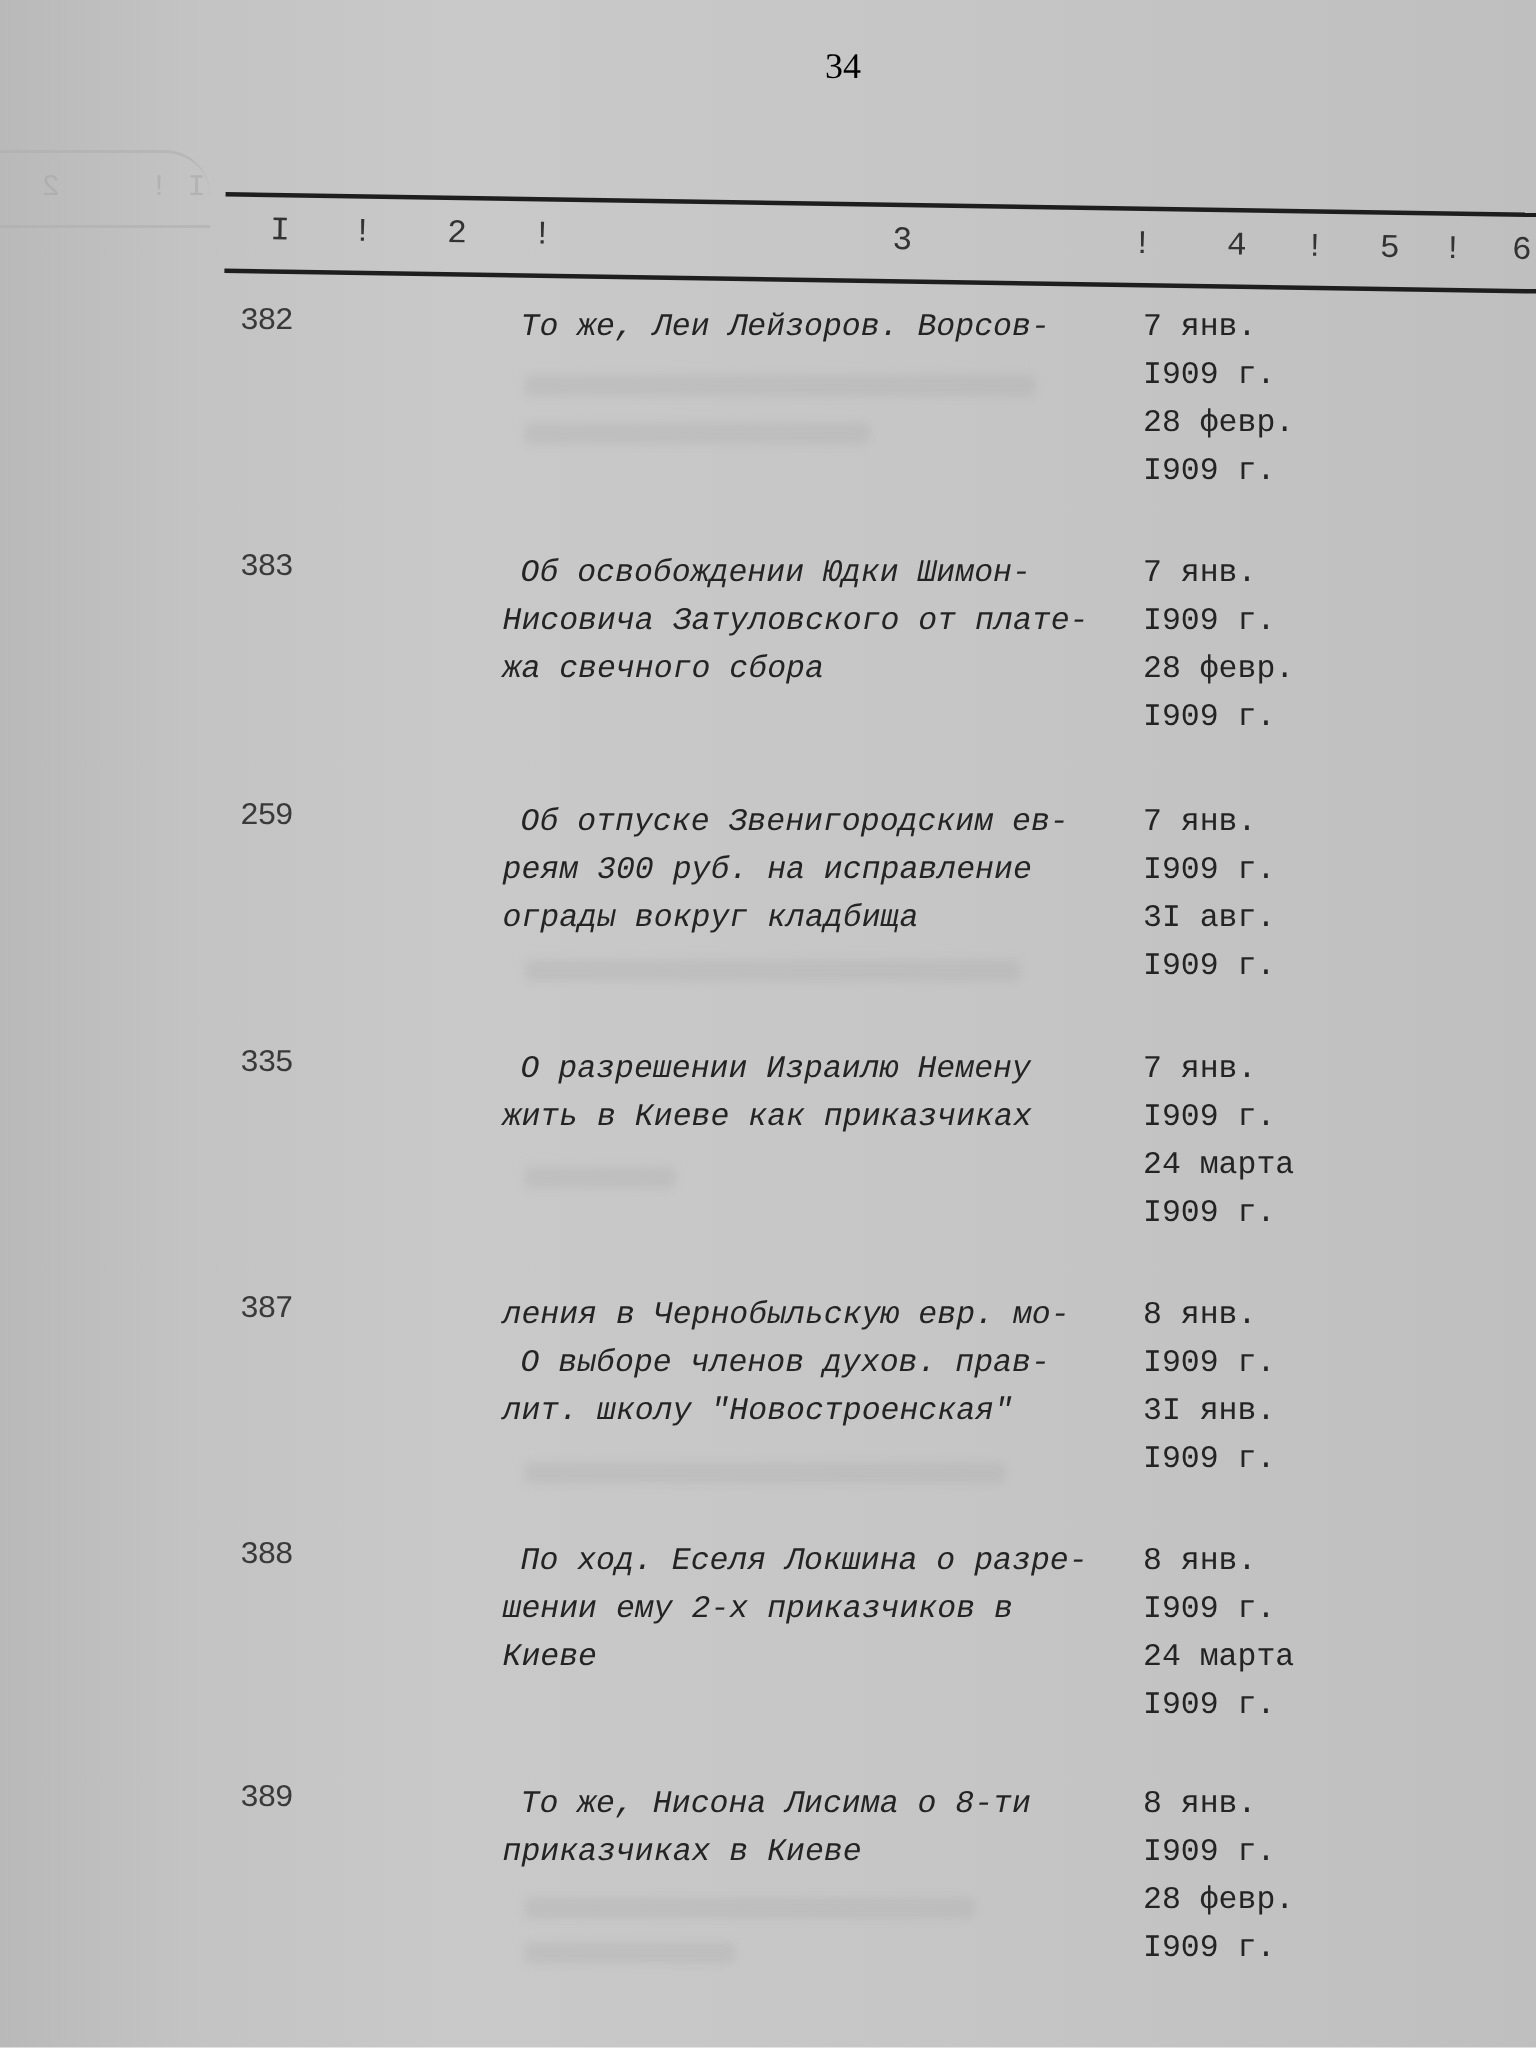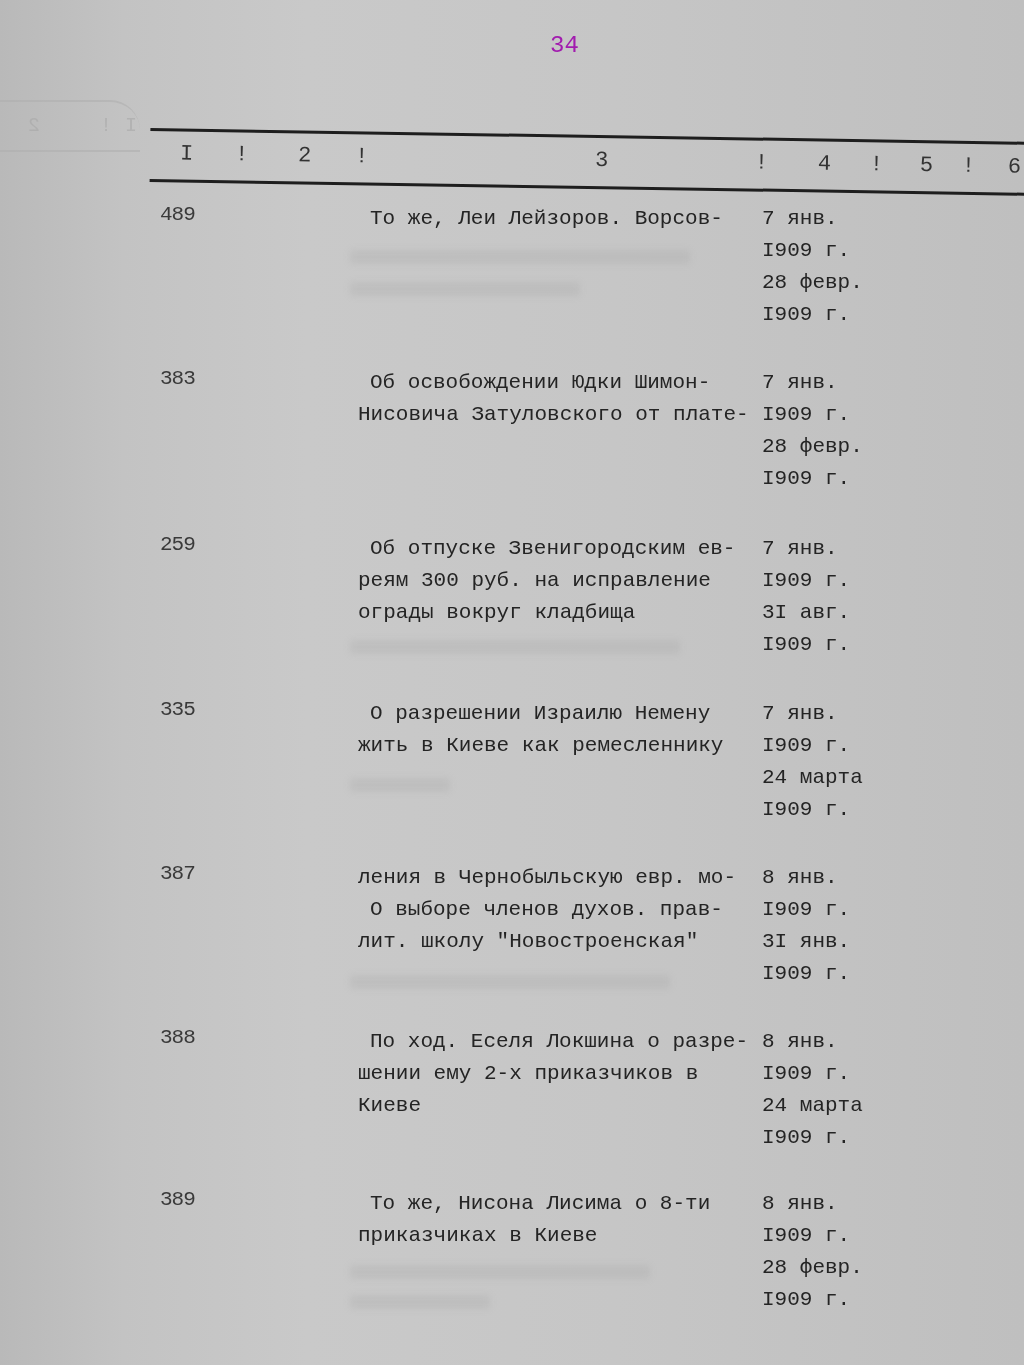--- a/index.html
+++ b/index.html
@@ -31,21 +31,22 @@
       top: 12px;
       font-size: 20px;
       color: #a8a8a8;
       transform: scaleX(-1);
     }
     .page-number {
       position: absolute;
       left: 550px;
       top: 32px;
       font-size: 24px;
-      color: #a21caf;
+      color: #000000;
+      font-family: Liberation Serif, serif;
     }
     .header-band {
       position: absolute;
       left: 150px;
       top: 128px;
       width: 890px;
       height: 48px;
       border-top: 3px solid #1e1e1e;
       border-bottom: 3px solid #1e1e1e;
       transform: rotate(0.9deg);
@@ -65,23 +66,24 @@
     .row .num {
       position: absolute;
       left: 160px;
       top: 0;
       font-size: 21px;
       color: #3a3a3a;
       letter-spacing: -1px;
     }
     .row .desc {
       position: absolute;
-      left: 358px;
+      left: 335px;
       top: 0;
       width: 420px;
+      font-style: italic;
     }
     .row .desc div,
     .row .dates div {
       font-size: 21px;
       line-height: 32px;
       white-space: pre;
       color: #242424;
     }
     .row .dates {
       position: absolute;
@@ -122,37 +124,38 @@
 
 <div class="bleed" style="left:350px;top:250px;width:340px;height:14px"></div>
 <div class="bleed" style="left:350px;top:282px;width:230px;height:14px"></div>
 <div class="bleed" style="left:350px;top:640px;width:330px;height:14px"></div>
 <div class="bleed" style="left:350px;top:778px;width:100px;height:14px"></div>
 <div class="bleed" style="left:350px;top:975px;width:320px;height:14px"></div>
 <div class="bleed" style="left:350px;top:1265px;width:300px;height:14px"></div>
 <div class="bleed" style="left:350px;top:1295px;width:140px;height:14px"></div>
 
 <div class="row" style="top:203px">
-  <div class="num">489</div>
+  <div class="num">382</div>
   <div class="desc">
     <div style="padding-left:12px">То же, Леи Лейзоров. Ворсов-</div>
   </div>
   <div class="dates">
     <div>7 янв.</div>
     <div>I909 г.</div>
     <div>28 февр.</div>
     <div>I909 г.</div>
   </div>
 </div>
 
 <div class="row" style="top:367px">
   <div class="num">383</div>
   <div class="desc">
     <div style="padding-left:12px">Об освобождении Юдки Шимон-</div>
     <div>Нисовича Затуловского от плате-</div>
+    <div>жа свечного сбора</div>
   </div>
   <div class="dates">
     <div>7 янв.</div>
     <div>I909 г.</div>
     <div>28 февр.</div>
     <div>I909 г.</div>
   </div>
 </div>
 
 <div class="row" style="top:533px">
@@ -167,21 +170,21 @@
     <div>I909 г.</div>
     <div>3I авг.</div>
     <div>I909 г.</div>
   </div>
 </div>
 
 <div class="row" style="top:698px">
   <div class="num">335</div>
   <div class="desc">
     <div style="padding-left:12px">О разрешении Израилю Немену</div>
-    <div>жить в Киеве как ремесленнику</div>
+    <div>жить в Киеве как приказчиках</div>
   </div>
   <div class="dates">
     <div>7 янв.</div>
     <div>I909 г.</div>
     <div>24 марта</div>
     <div>I909 г.</div>
   </div>
 </div>
 
 <div class="row" style="top:862px">

